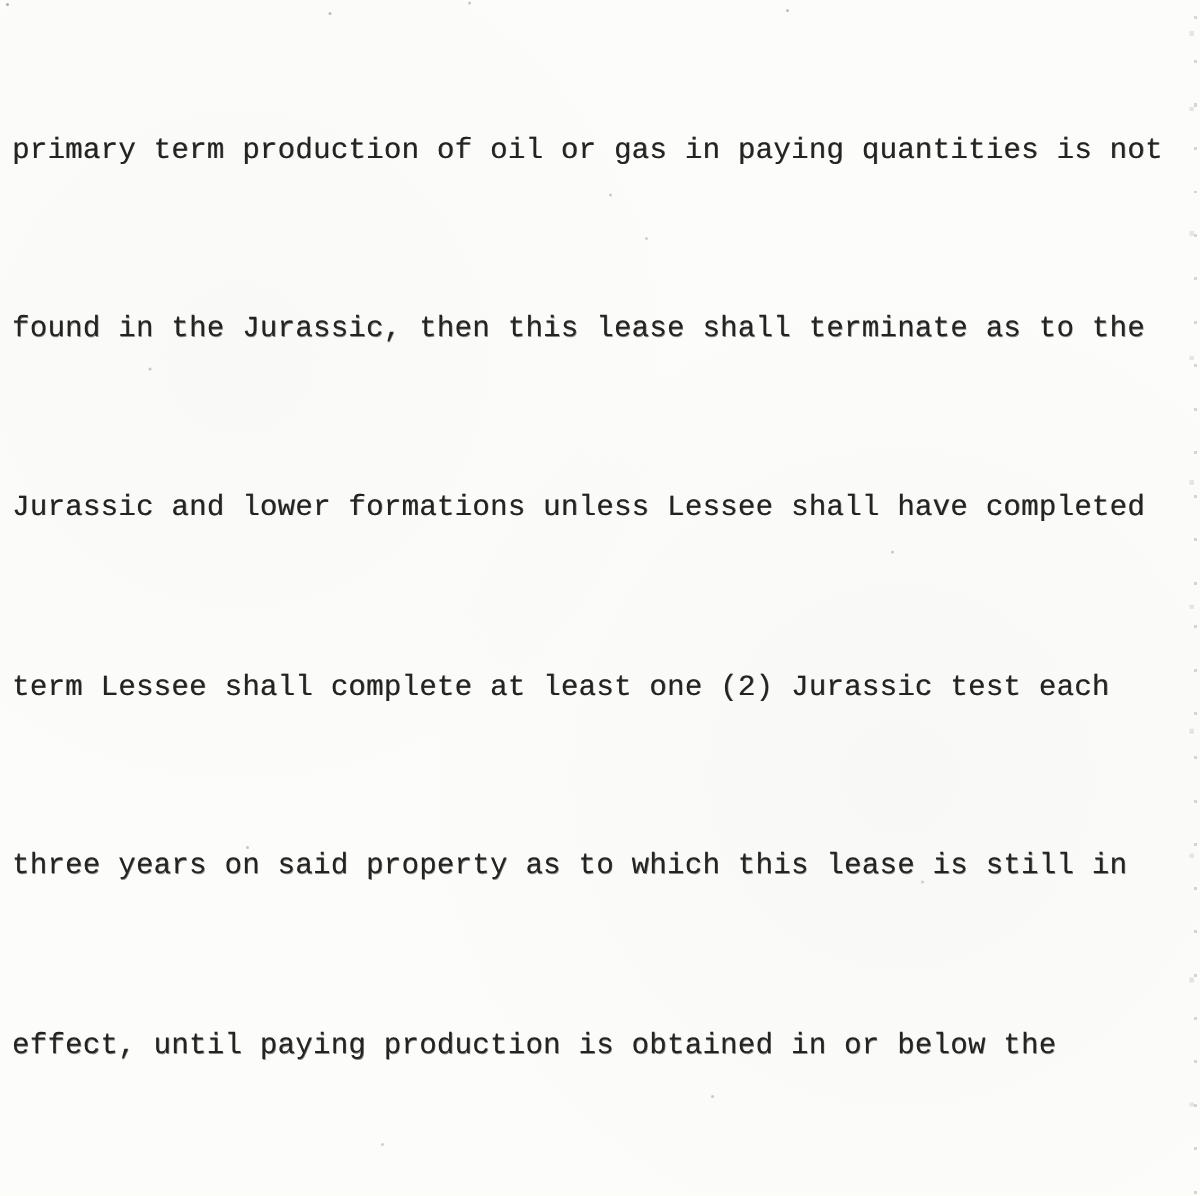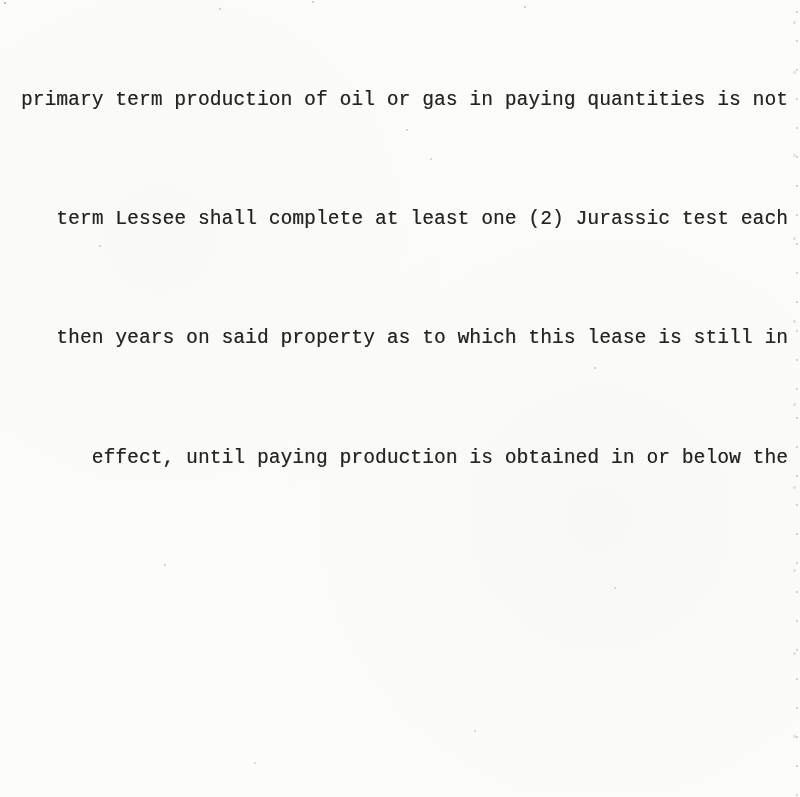--- a/index.html
+++ b/index.html
@@ -11,21 +11,20 @@
     overflow: hidden;
   }
   .page {
     position: relative;
     width: 800px;
     height: 797px;
     background:
       radial-gradient(circle at 20% 30%, rgba(0,0,0,0.012), transparent 40%),
       radial-gradient(circle at 75% 65%, rgba(0,0,0,0.015), transparent 45%),
       #fcfcfa;
-    text-align: right;
   }
   .text-block {
     position: absolute;
     left: 8px;
     top: 1px;
     width: 780px;
     font-family: "Liberation Mono", "DejaVu Sans Mono", monospace;
     font-size: 19.5px;
     line-height: 39.8px;
     color: #232322;
@@ -77,22 +76,24 @@
       470px 728px 0 rgba(75,75,70,0.28),
       250px 760px 0 rgba(75,75,70,0.25);
   }
 </style>
 </head>
 <body>
 
 <div class="page">
   <div class="text-block">
     <div class="line">primary term production of oil or gas in paying quantities is not</div>
+    <div class="line">found in the Jurassic, then this lease shall terminate as to the</div>
+    <div class="line">Jurassic and lower formations unless Lessee shall have completed</div>
     <div class="line">term Lessee shall complete at least one (2) Jurassic test each</div>
-    <div class="line">then years on said property as to which this lease is still in</div>
+    <div class="line">three years on said property as to which this lease is still in</div>
     <div class="line">effect, until paying production is obtained in or below the</div>
     
     
     
     
     
     
     
     
     

